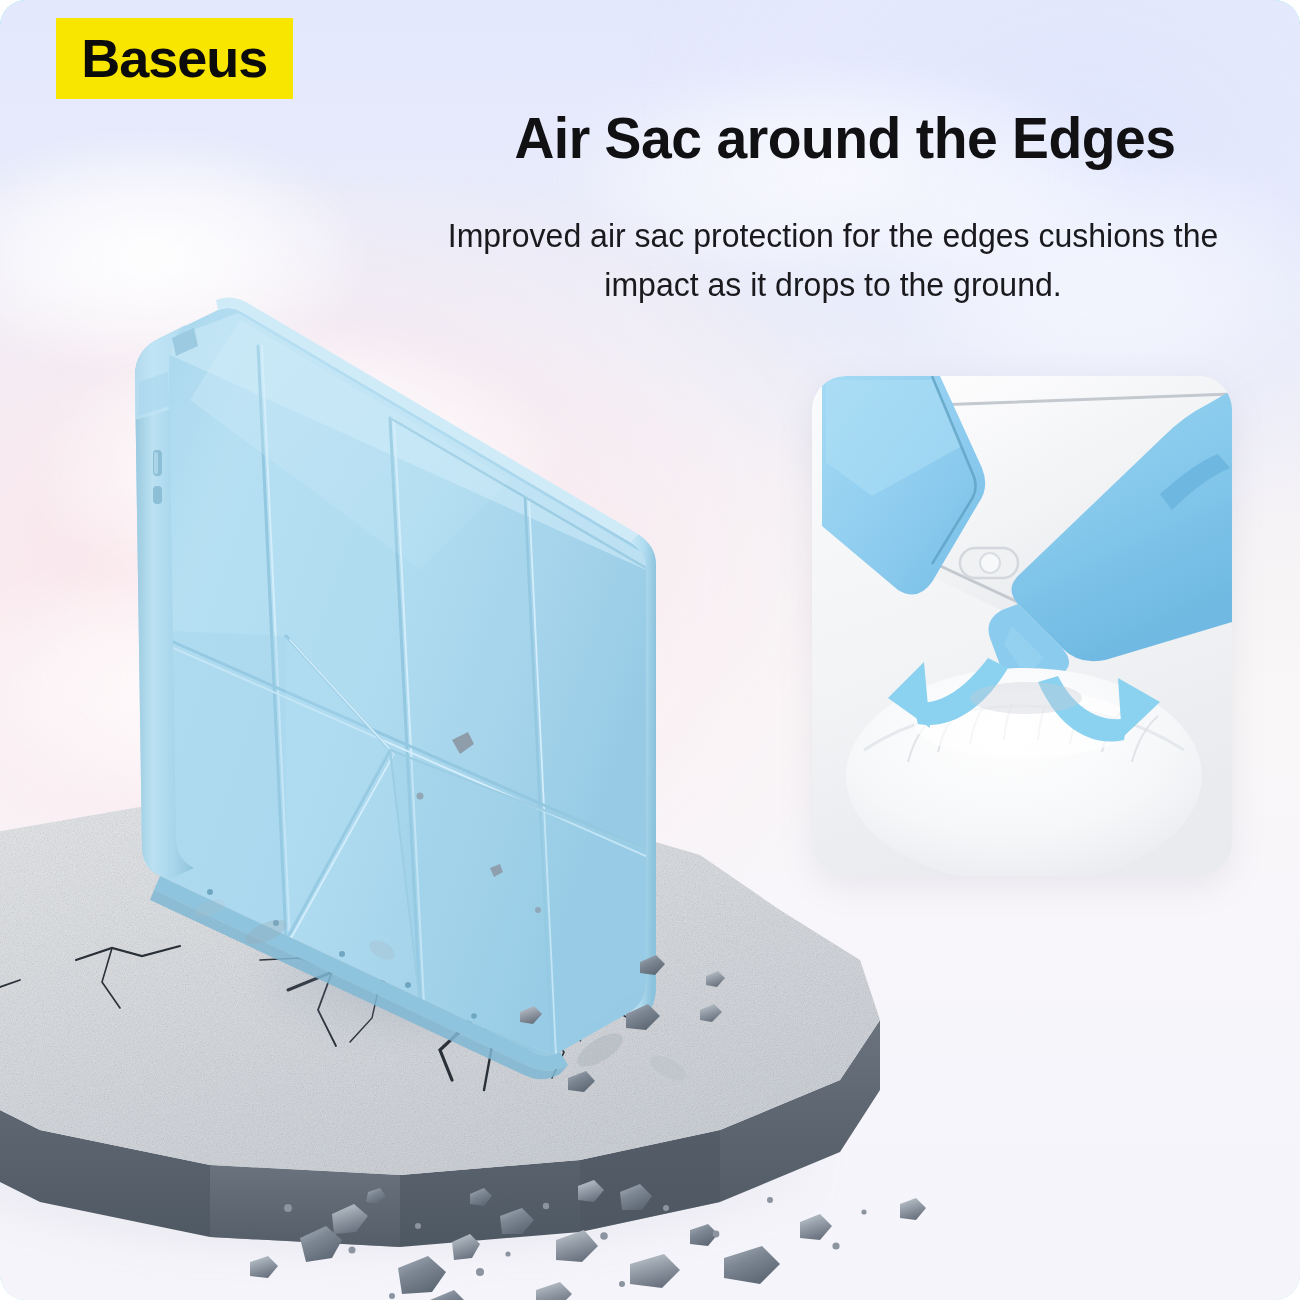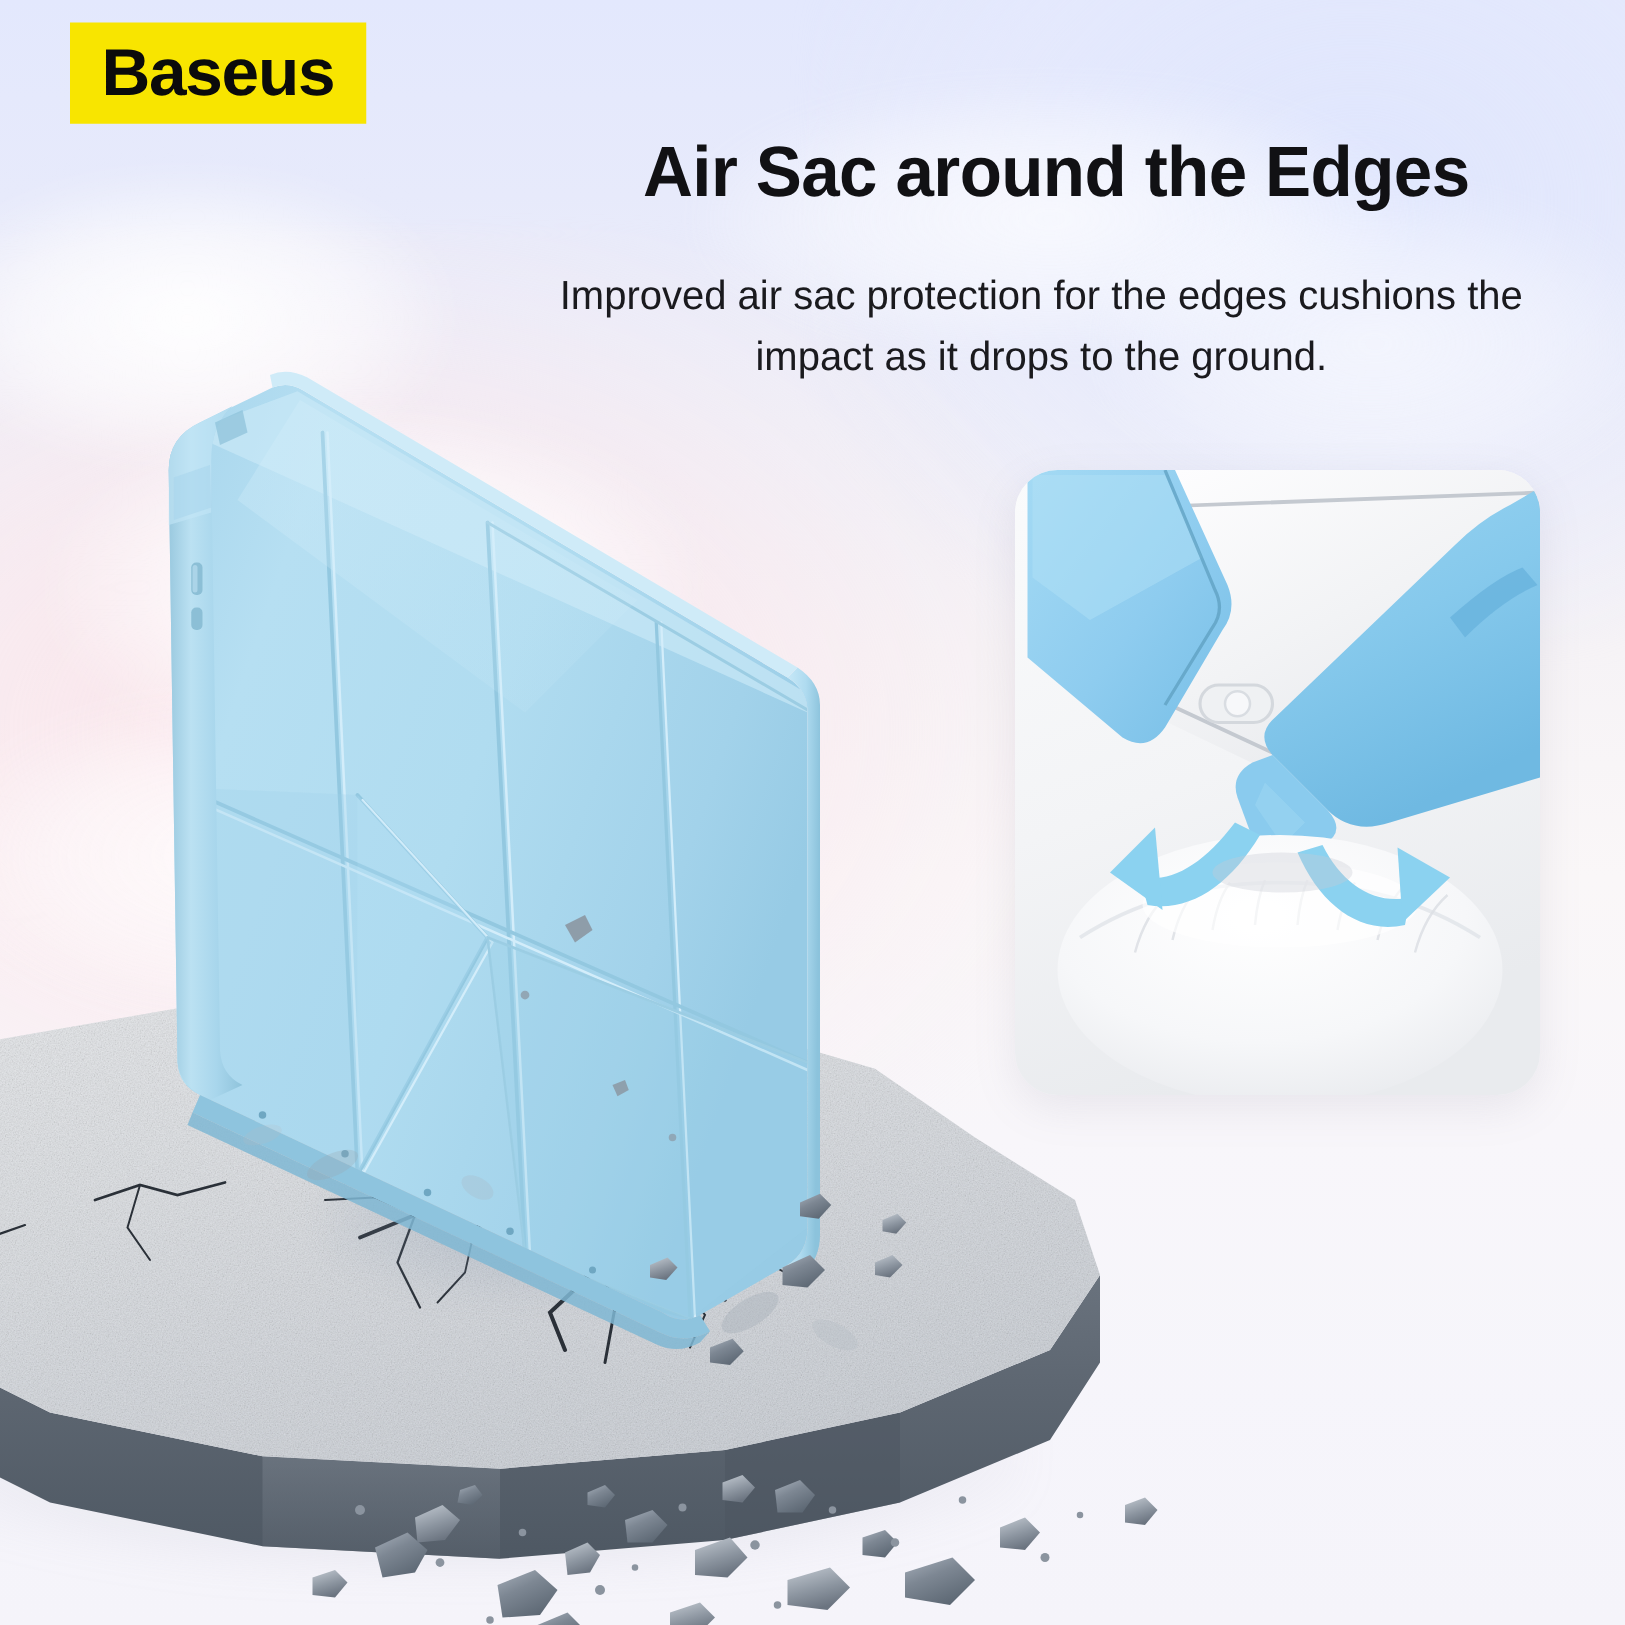--- a/index.html
+++ b/index.html
@@ -7,20 +7,21 @@
     padding: 0;
     background: #ffffff;
   }
   #stage {
     position: relative;
     width: 1300px;
     height: 1300px;
     overflow: hidden;
     font-family: "Liberation Sans", sans-serif;
     background: #5eead4;
+    border-radius: 26px;
   }
 
   
   .bg-base {
     position: absolute;
     inset: 0;
     background: linear-gradient(180deg,
         #E3E8FD 0%,
         #E7EAFB 12%,
         #EFEFF8 26%,

